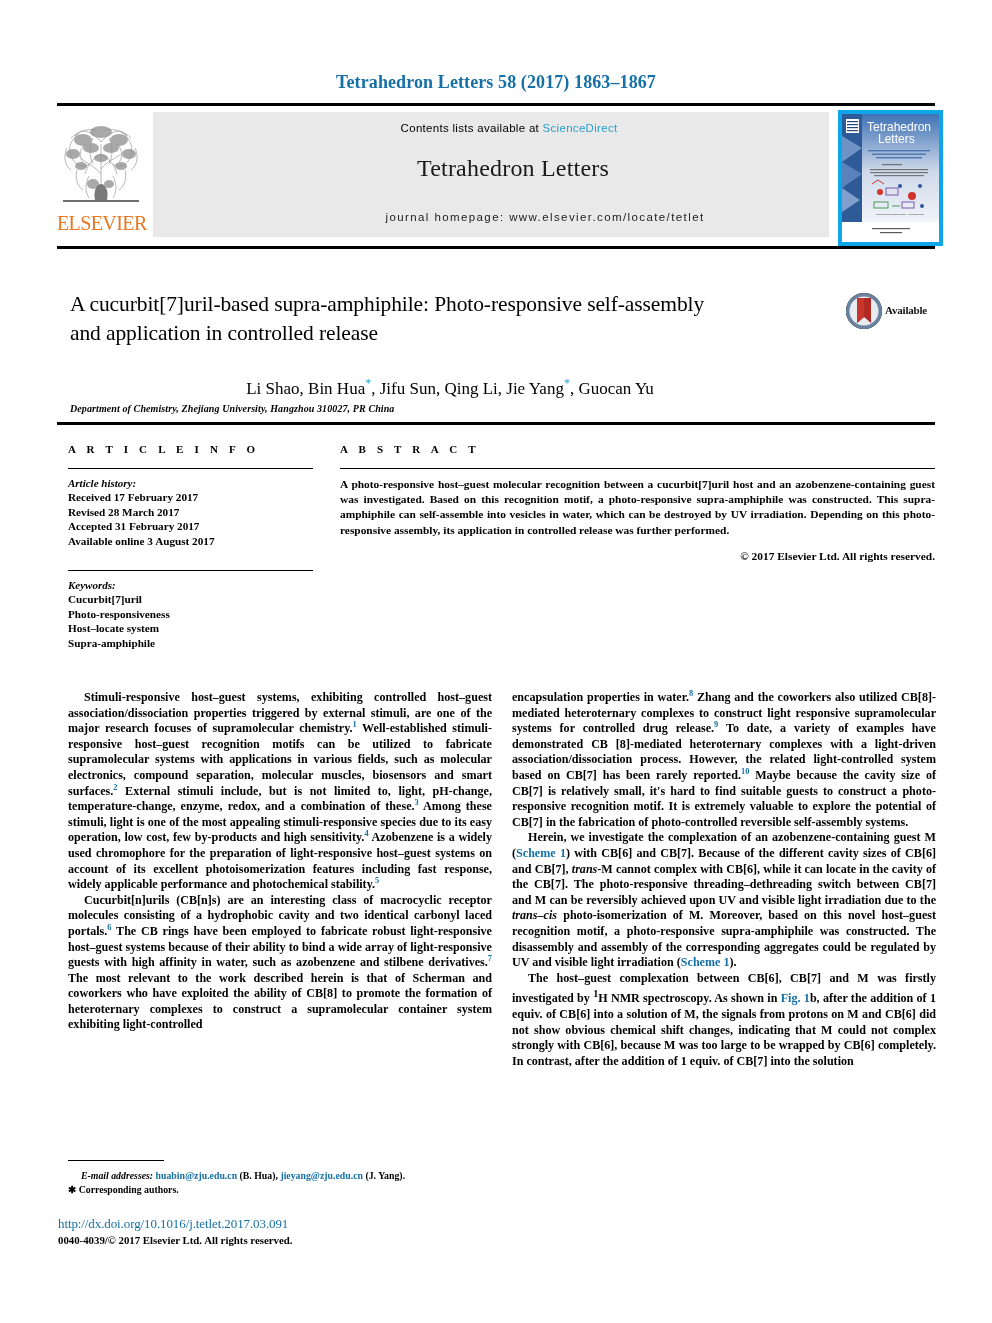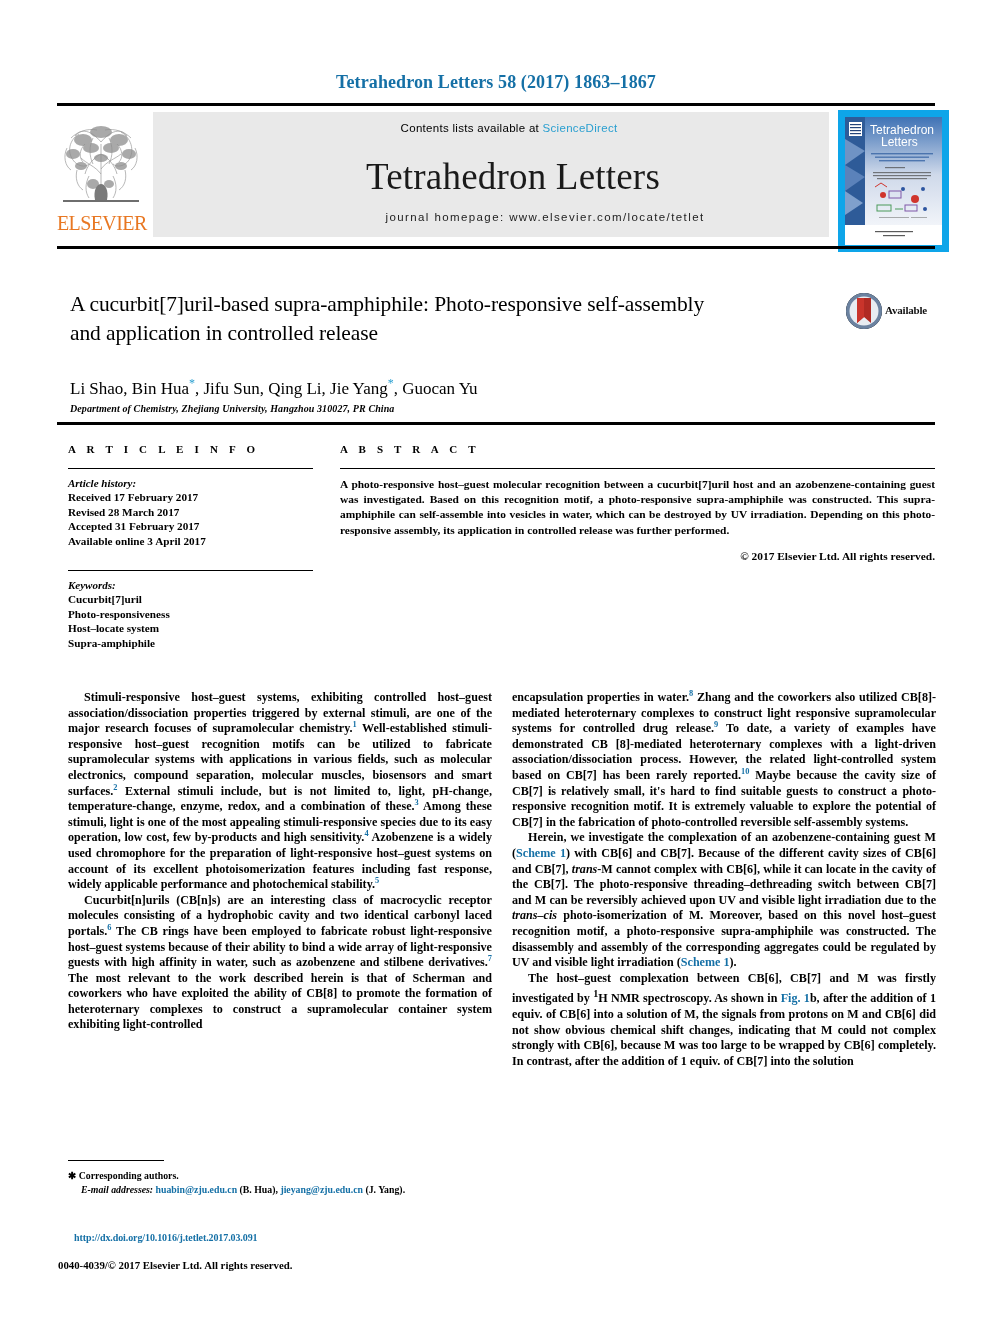--- a/index.html
+++ b/index.html
@@ -96,42 +96,42 @@
     letter-spacing: 0.3px;
   }
   .sd-line .sd-link { color: #2a9fd0; }
   .journal-name {
     position: absolute;
     top: 43px;
     left: 0;
     width: 720px;
     text-align: center;
     font-family: "Liberation Serif", serif;
-    font-size: 37px;
+    font-size: 24px;
     color: #1a1a1a;
     letter-spacing: 0.2px;
   }
   .homepage-line {
     position: absolute;
     bottom: 14px;
     left: 0;
     width: 784px;
     text-align: center;
     font-family: "Liberation Sans", sans-serif;
     font-size: 11.5px;
     letter-spacing: 1.4px;
     color: #222;
   }
   .cover-thumb {
     position: absolute;
     top: 7px;
     left: 781px;
     width: 97px;
     height: 128px;
-    border: 7px solid #0ea5e9;
+    border: 4px solid #0ea5e9;
     background: #0f766e;
     overflow: hidden;
   }
 
   
   .title-rule {
     position: absolute;
     top: 246px;
     left: 57px;
     width: 878px;
@@ -170,20 +170,21 @@
   }
   .authors {
     position: absolute;
     top: 376px;
     left: 70px;
     width: 760px;
     font-family: "Liberation Serif", serif;
     font-size: 17px;
     color: #000;
     letter-spacing: 0px;
+    text-align: center;
   }
   .authors .star { color: #2a9fd0; font-size: 12px; vertical-align: super; }
   .affiliation {
     position: absolute;
     top: 403px;
     left: 70px;
     width: 760px;
     font-family: "Liberation Serif", serif;
     font-style: italic;
     font-weight: bold;
@@ -312,24 +313,24 @@
 
   
   .doi-block {
     position: absolute;
     top: 1216px;
     left: 58px;
     width: 500px;
   }
   .doi-link {
     font-family: "Liberation Serif", serif;
-    font-size: 10px;
-    font-weight: bold;
+    font-size: 13px;
+    font-weight: normal;
     color: #1570a6;
-    margin: 16px;
+    margin: 0;
     letter-spacing: -0.1px;
   }
   .issn-line {
     font-family: "Liberation Serif", serif;
     font-size: 10.8px;
     font-weight: bold;
     color: #000;
     margin: 2px 0 0 0;
   }
 </style>
@@ -477,21 +478,21 @@
 
   <div class="band-rule"></div>
 
   <div class="col-info">
     <div class="sec-head">A R T I C L E   I N F O</div>
     <div class="thin-rule"></div>
     <div class="info-sub">Article history:</div>
     <div class="info-line">Received 17 February 2017</div>
     <div class="info-line">Revised 28 March 2017</div>
     <div class="info-line">Accepted 31 February 2017</div>
-    <div class="info-line">Available online 3 April 2017</div>
+    <div class="info-line">Available online 3 August 2017</div>
     <div class="info-gap"></div>
     <div class="thin-rule"></div>
     <div class="info-sub">Keywords:</div>
     <div class="info-line">Cucurbit[7]uril</div>
     <div class="info-line">Photo-responsiveness</div>
     <div class="info-line">Host–locate system</div>
     <div class="info-line">Supra-amphiphile</div>
   </div>
 
   <div class="col-abstract">
@@ -507,25 +508,25 @@
   </div>
 
   <div class="body-col right">
     <p class="noindent"><span>encapsulation properties in water.</span><sup class="ref">8</sup><span> Zhang and the coworkers also utilized CB[8]-mediated heteroternary complexes to construct light responsive supramolecular systems for controlled drug release.</span><sup class="ref">9</sup><span> To date, a variety of examples have demonstrated CB [8]-mediated heteroternary complexes with a light-driven association/dissociation process. However, the related light-controlled system based on CB[7] has been rarely reported.</span><sup class="ref">10</sup><span> Maybe because the cavity size of CB[7] is relatively small, it's hard to find suitable guests to construct a photo-responsive recognition motif. It is extremely valuable to explore the potential of CB[7] in the fabrication of photo-controlled reversible self-assembly systems.</span></p>
     <p><span>Herein, we investigate the complexation of an azobenzene-containing guest M (</span><span class="xref">Scheme 1</span><span>) with CB[6] and CB[7]. Because of the different cavity sizes of CB[6] and CB[7], </span><span class="ital">trans</span><span>-M cannot complex with CB[6], while it can locate in the cavity of the CB[7]. The photo-responsive threading–dethreading switch between CB[7] and M can be reversibly achieved upon UV and visible light irradiation due to the </span><span class="ital">trans–cis</span><span> photo-isomerization of M. Moreover, based on this novel host–guest recognition motif, a photo-responsive supra-amphiphile was constructed. The disassembly and assembly of the corresponding aggregates could be regulated by UV and visible light irradiation (</span><span class="xref">Scheme 1</span><span>).</span></p>
     <p><span>The host–guest complexation between CB[6], CB[7] and M was firstly investigated by </span><sup>1</sup><span>H NMR spectroscopy. As shown in </span><span class="xref">Fig. 1</span><span>b, after the addition of 1 equiv. of CB[6] into a solution of M, the signals from protons on M and CB[6] did not show obvious chemical shift changes, indicating that M could not complex strongly with CB[6], because M was too large to be wrapped by CB[6] completely. In contrast, after the addition of 1 equiv. of CB[7] into the solution</span></p>
   </div>
 
   <div class="footnote">
     <div class="footnote-rule"></div>
+    <p class="footnote-line footnote-indent"><span class="ital" style="font-weight:bold">E-mail addresses:</span>&nbsp;<span class="mail">huabin@zju.edu.cn</span><span> (B. Hua), </span><span class="mail">jieyang@zju.edu.cn</span><span> (J. Yang).</span></p>
     <p class="footnote-line">
       <span>✱</span>
       <span>Corresponding authors.</span>
     </p>
-    <p class="footnote-line footnote-indent"><span class="ital" style="font-weight:bold">E-mail addresses:</span>&nbsp;<span class="mail">huabin@zju.edu.cn</span><span> (B. Hua), </span><span class="mail">jieyang@zju.edu.cn</span><span> (J. Yang).</span></p>
   </div>
 
   <div class="doi-block">
     <p class="doi-link">http://dx.doi.org/10.1016/j.tetlet.2017.03.091</p>
     <p class="issn-line">0040-4039/© 2017 Elsevier Ltd. All rights reserved.</p>
   </div>
 
 </div>
 
 </body></html>

